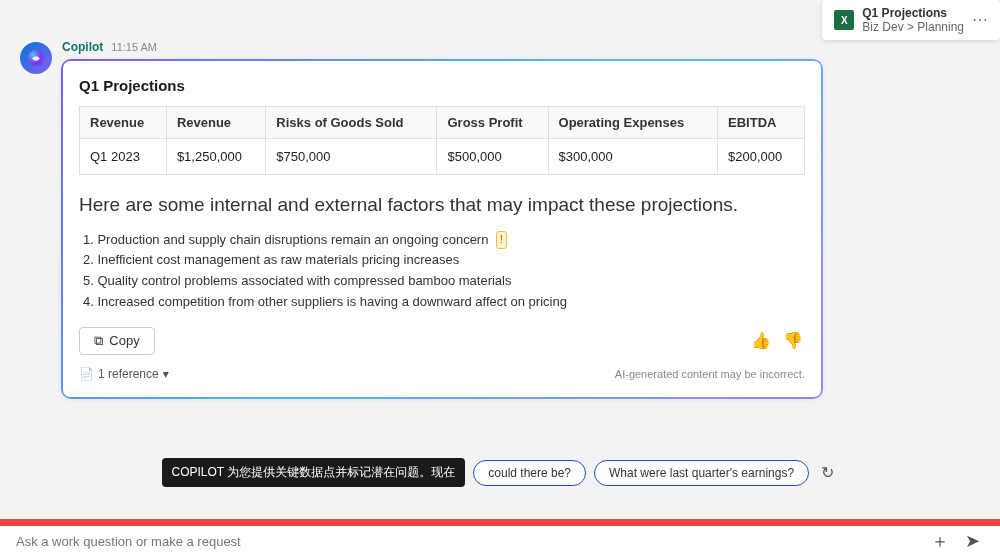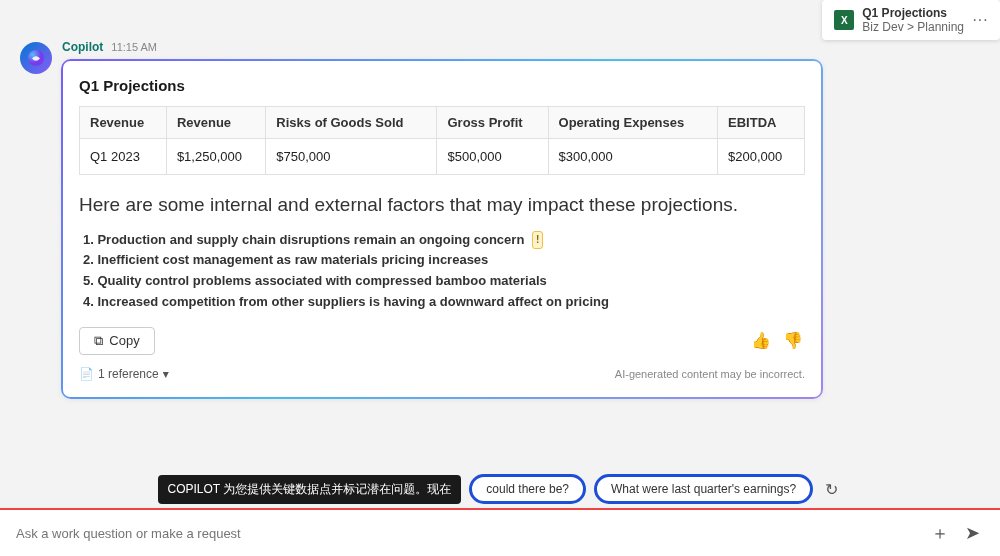--- a/index.html
+++ b/index.html
@@ -151,21 +151,20 @@
     .risks-list {
       list-style: none;
       padding-left: 0;
       margin-bottom: 14px;
     }
     .risks-list li {
       font-size: 13px;
       color: #333;
       line-height: 1.6;
       padding-left: 4px;
-      font-weight: bold;
     }
     .risk-highlight {
       display: inline-block;
       background: #fff3cd;
       border: 1px solid #f0c040;
       border-radius: 3px;
       font-size: 10px;
       padding: 0 3px;
       margin-left: 4px;
       vertical-align: middle;
@@ -224,42 +223,42 @@
       text-decoration: none;
     }
     .ai-disclaimer {
       font-size: 11px;
       color: #888;
     }
 
     
     .suggestion-bar {
       position: absolute;
-      bottom: 52px;
+      bottom: 69px;
       left: 0;
       right: 0;
       display: flex;
       align-items: center;
       justify-content: center;
       gap: 8px;
       padding: 0 20px;
     }
 
     .copilot-tag {
       background: #1a1a1a;
       color: white;
       font-size: 12px;
       padding: 6px 10px;
       border-radius: 4px;
       white-space: nowrap;
     }
 
     .suggestion-chip {
       background: white;
-      border: 3px solid #1d4ed8;
+      border: 1px solid #1d4ed8;
       border-radius: 16px;
       padding: 5px 14px;
       font-size: 12px;
       color: #333;
       cursor: pointer;
       white-space: nowrap;
     }
 
     .refresh-btn {
       background: none;
@@ -269,23 +268,23 @@
       font-size: 16px;
       padding: 4px;
     }
 
     
     .input-area {
       position: absolute;
       bottom: 0;
       left: 0;
       right: 0;
-      height: 48px;
+      height: 37px;
       background: white;
-      border-top: 2px solid #ef4444;
+      border-top: 7px solid #ef4444;
       display: flex;
       align-items: center;
       padding: 0 16px;
       gap: 8px;
     }
 
     .ask-input {
       flex: 1;
       border: none;
       outline: none;

